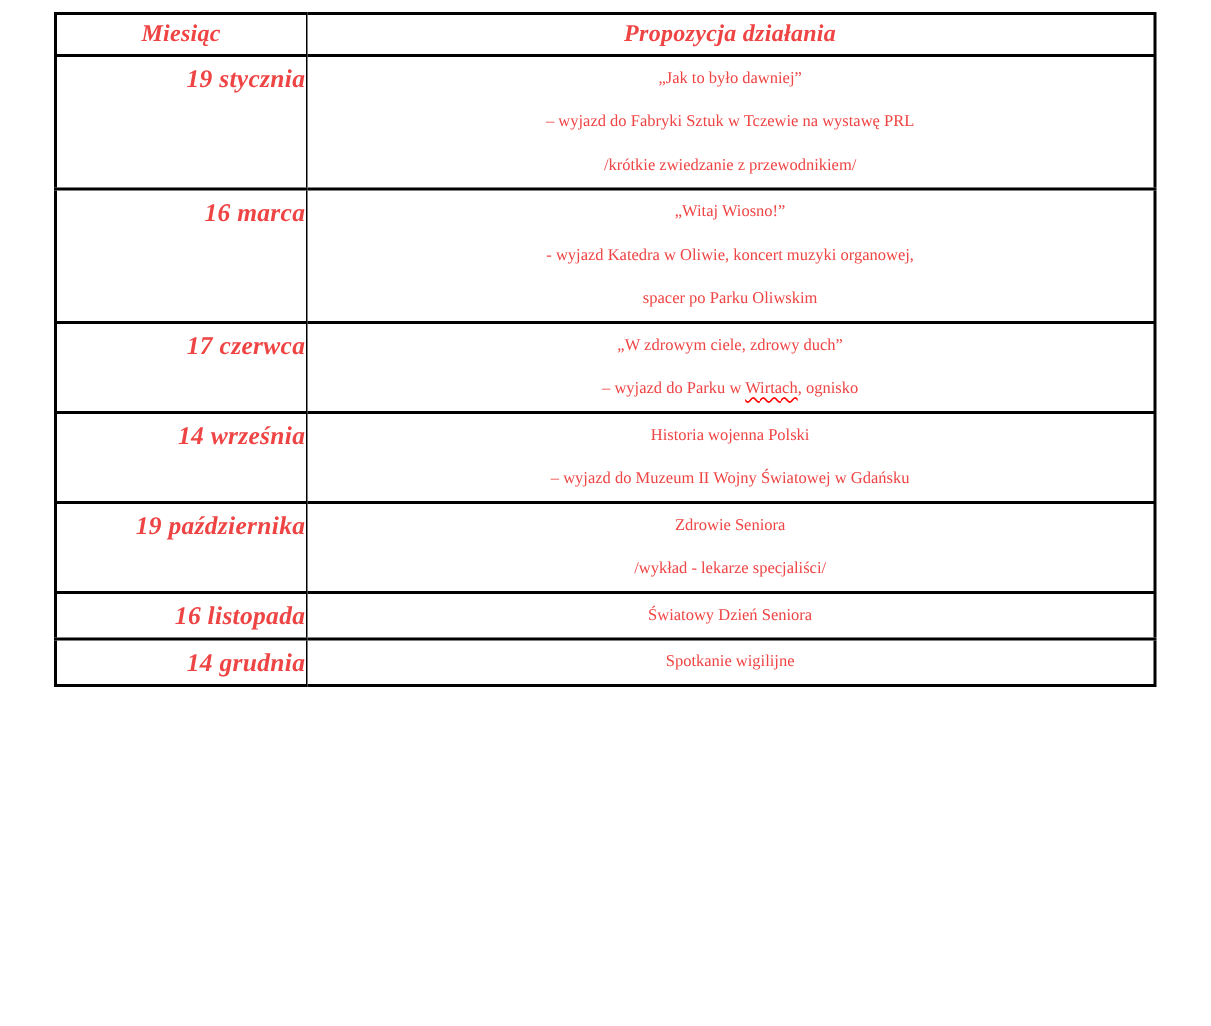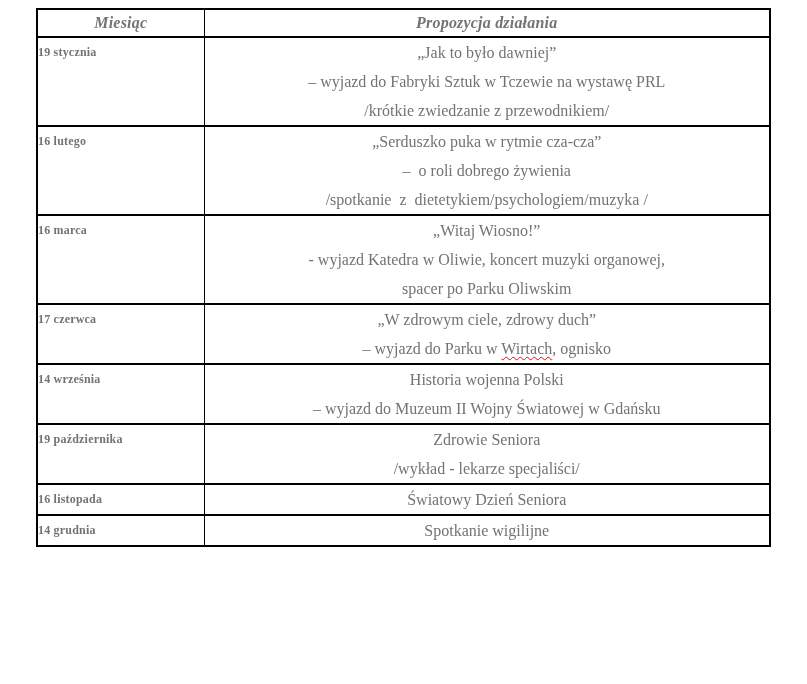--- a/index.html
+++ b/index.html
@@ -6,21 +6,21 @@
     margin: 0;
     padding: 0;
     background: #ffffff;
   }
   .page {
     position: relative;
     width: 807px;
     height: 684px;
     background: #ffffff;
     font-family: "Liberation Serif", "DejaVu Serif", serif;
-    color: #737373;
+    color: #ef4444;
     overflow: hidden;
   }
   table.plan {
     position: absolute;
     left: 36px;
     top: 8px;
     width: 735px;
     border-collapse: collapse;
     table-layout: fixed;
   }
@@ -42,29 +42,30 @@
   th.header-cell {
     height: 26px;
     font-size: 16px;
     font-weight: bold;
     font-style: italic;
     text-align: center;
     vertical-align: middle;
     letter-spacing: 0.2px;
   }
   td.month-cell {
-    font-size: 12px;
+    font-size: 17px;
     font-weight: bold;
-    text-align: left;
+    text-align: right;
     vertical-align: top;
     line-height: 29px;
     letter-spacing: 0.2px;
+    font-style: italic;
   }
   td.activity-cell {
-    font-size: 16px;
+    font-size: 11px;
     text-align: center;
     vertical-align: top;
   }
   .line {
     line-height: 29px;
     white-space: pre-wrap;
   }
   .spellcheck {
     text-decoration-line: underline;
     text-decoration-style: wavy;
@@ -88,28 +89,20 @@
         <th class="header-cell">Propozycja działania</th>
       </tr>
     </thead>
     <tbody>
         <tr>
           <td class="month-cell">19 stycznia</td>
           <td class="activity-cell">
             <div class="line">„Jak to było dawniej”</div>
             <div class="line">– wyjazd do Fabryki Sztuk w Tczewie na wystawę PRL</div>
             <div class="line">/krótkie zwiedzanie z przewodnikiem/</div>
-          </td>
-        </tr>
-        <tr>
-          <td class="month-cell">16 lutego</td>
-          <td class="activity-cell">
-            <div class="line">„Serduszko puka w rytmie cza-cza”</div>
-            <div class="line">–  o roli dobrego żywienia</div>
-            <div class="line">/spotkanie  z  dietetykiem/psychologiem/muzyka /</div>
           </td>
         </tr>
         <tr>
           <td class="month-cell">16 marca</td>
           <td class="activity-cell">
             <div class="line">„Witaj Wiosno!”</div>
             <div class="line">- wyjazd Katedra w Oliwie, koncert muzyki organowej,</div>
             <div class="line">spacer po Parku Oliwskim</div>
           </td>
         </tr>

